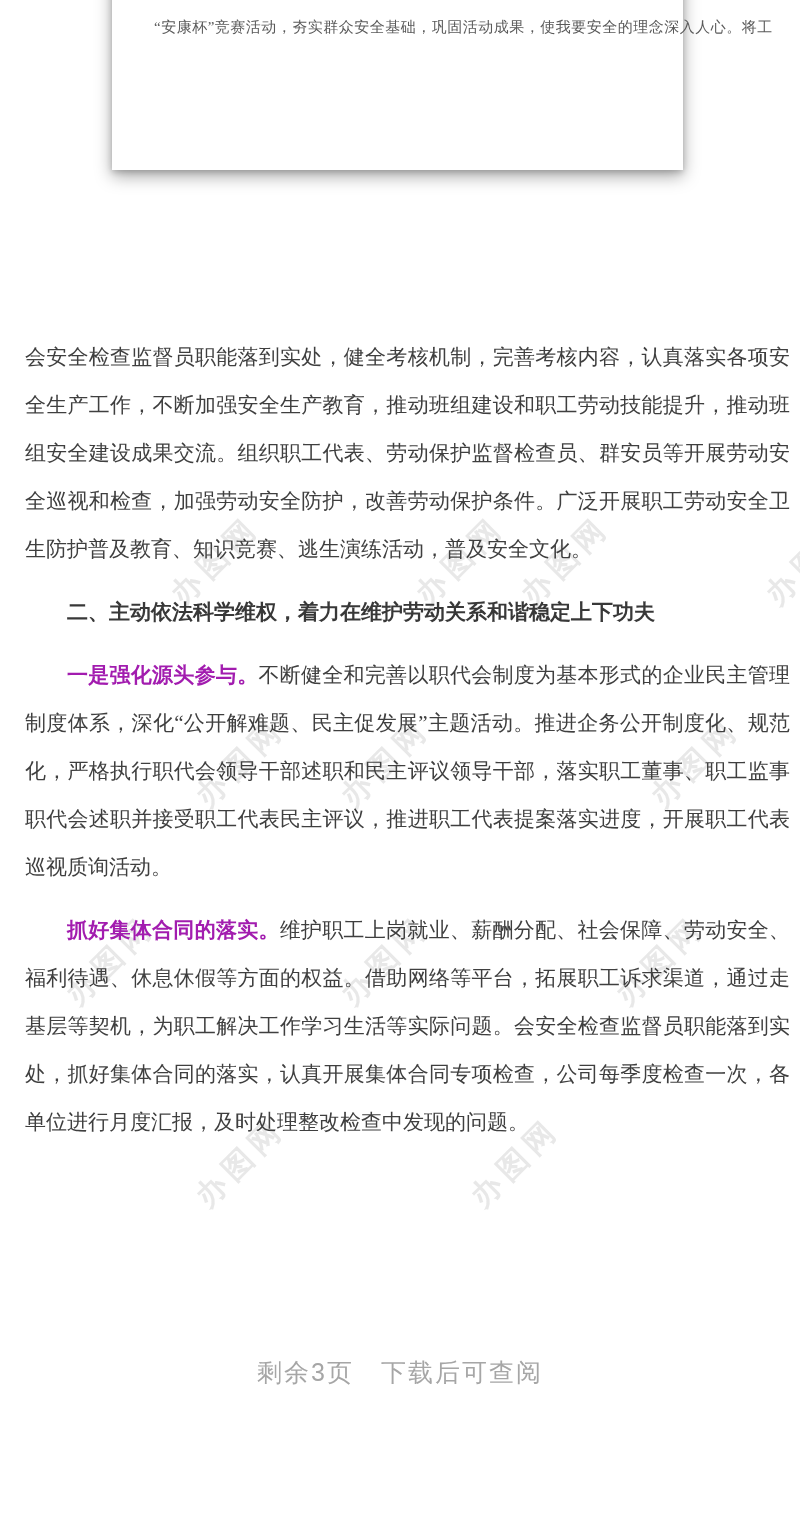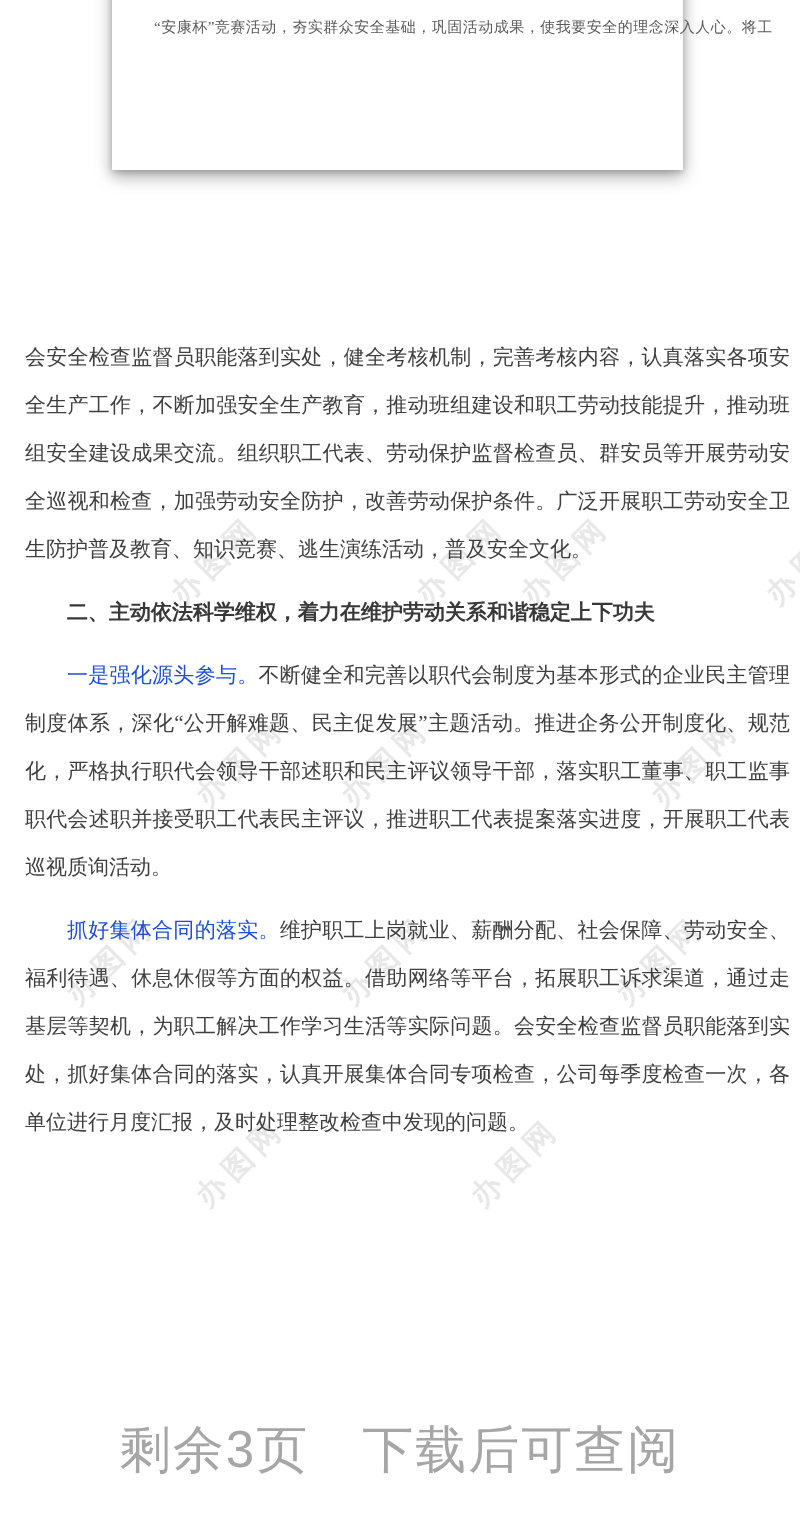--- a/index.html
+++ b/index.html
@@ -55,31 +55,31 @@
     top: 333px;
     width: 765px;
     font-size: 21px;
     line-height: 48px;
     color: #3f3f3f;
     text-align: justify;
   }
   .doc-body p { margin: 0 0 15px 0; }
   .doc-body p.indent { text-indent: 2em; }
   .doc-body .heading { font-weight: bold; color: #383838; text-indent: 2em; margin: 2px 0 15px 0; }
-  .doc-body .lead { font-weight: normal; color: #1d4ed8; margin-top: 44px; }
+  .doc-body .lead { font-weight: bold; color: #a21caf; margin-top: 44px; }
 
   
   .remaining-banner {
     position: absolute;
     left: 0;
-    top: 1416px;
+    top: 1356px;
     width: 800px;
     text-align: center;
     font-family: "Liberation Sans", "DejaVu Sans", sans-serif;
-    font-size: 51px;
+    font-size: 25px;
     letter-spacing: 2px;
     color: #a6a6a6;
   }
 </style>
 </head>
 <body>
 
 <div class="page">
 
   <div class="doc-card">

